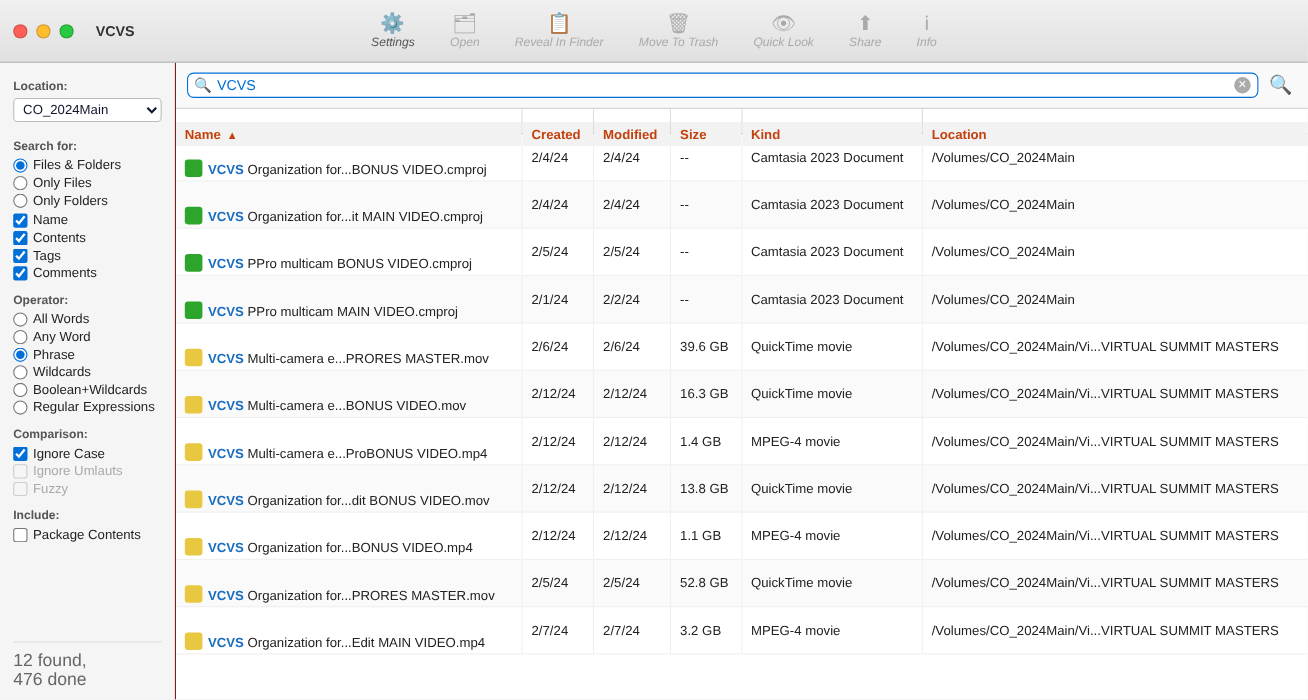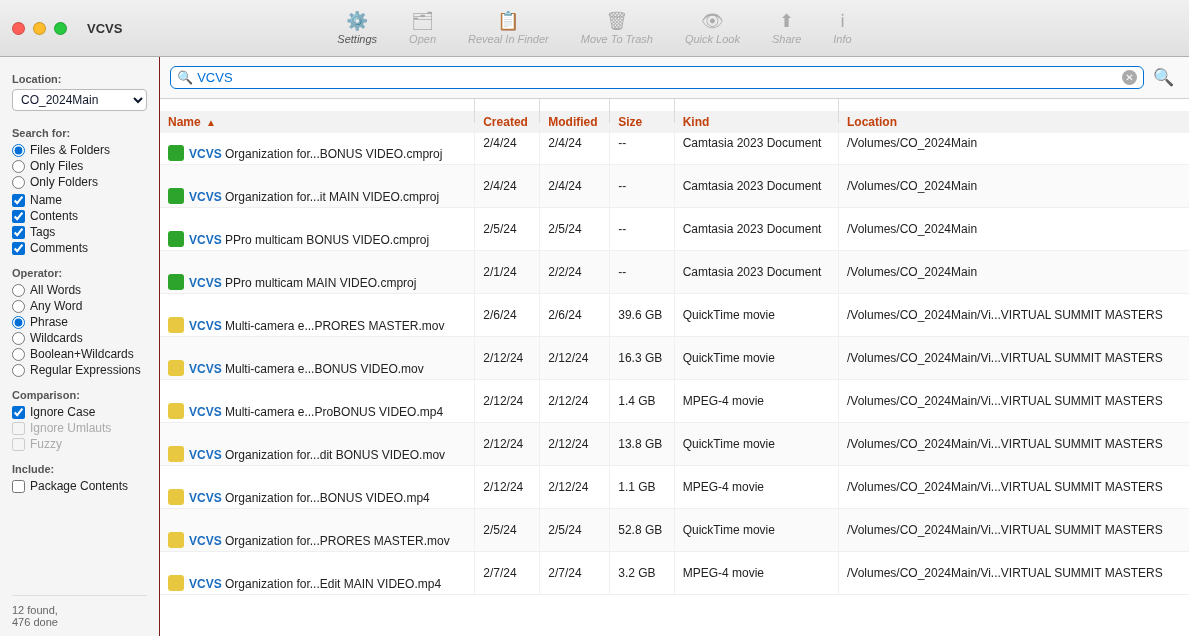--- a/index.html
+++ b/index.html
@@ -132,21 +132,21 @@
       padding: 2px 4px;
       border: 1px solid #bbb;
       border-radius: 4px;
       background: white;
       color: #0f172a;
       appearance: auto;
     }
     .status-bar {
       margin-top: auto;
       padding-top: 8px;
-      font-size: 11px;
+      font-size: 16px;
       color: #666;
       border-top: 1px solid #ddd;
     }
 
     
     .content-area {
       flex: 1;
       display: flex;
       flex-direction: column;
       background: #fff;

